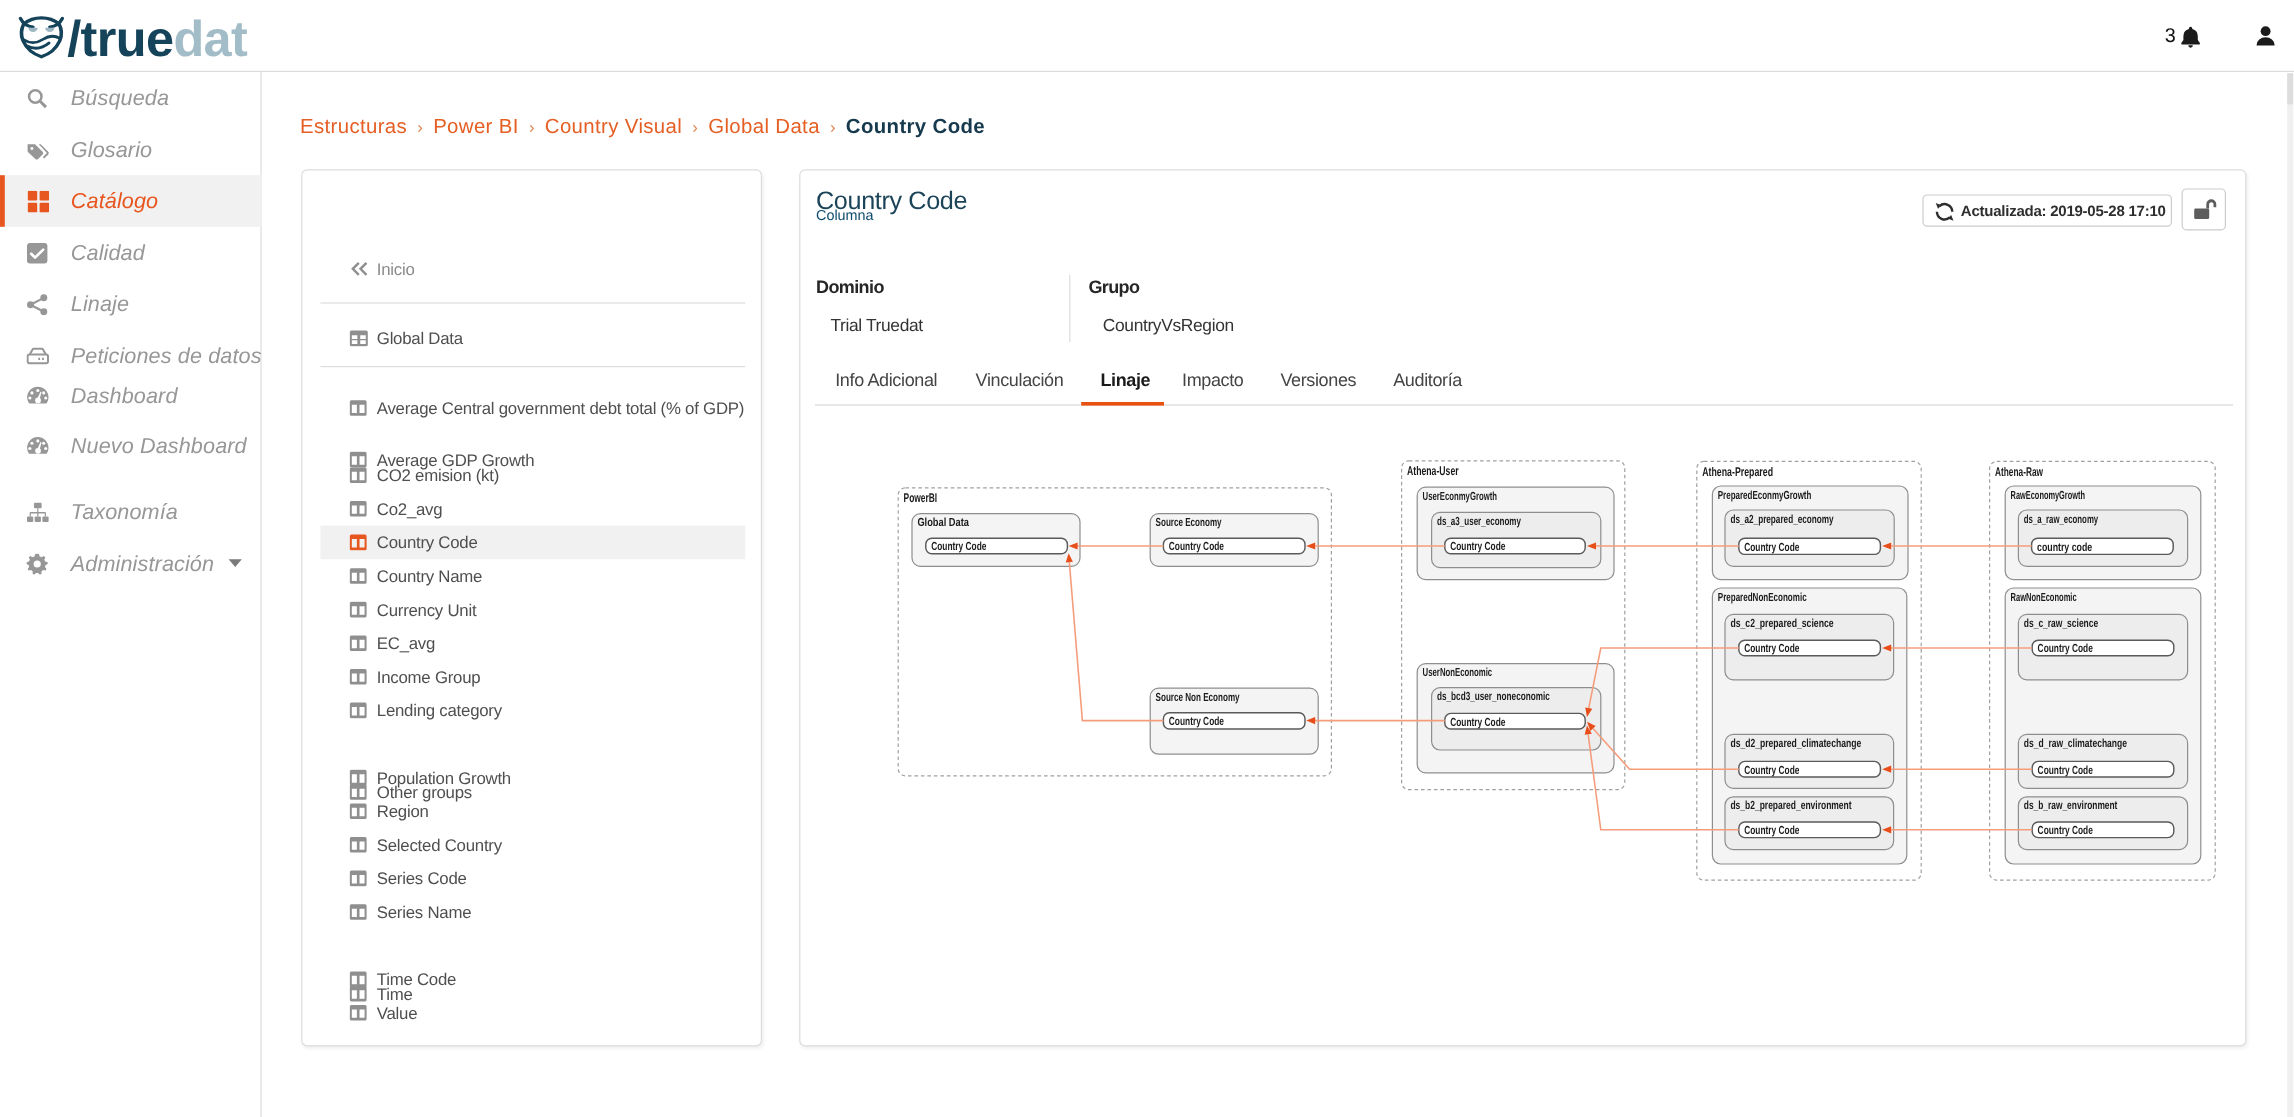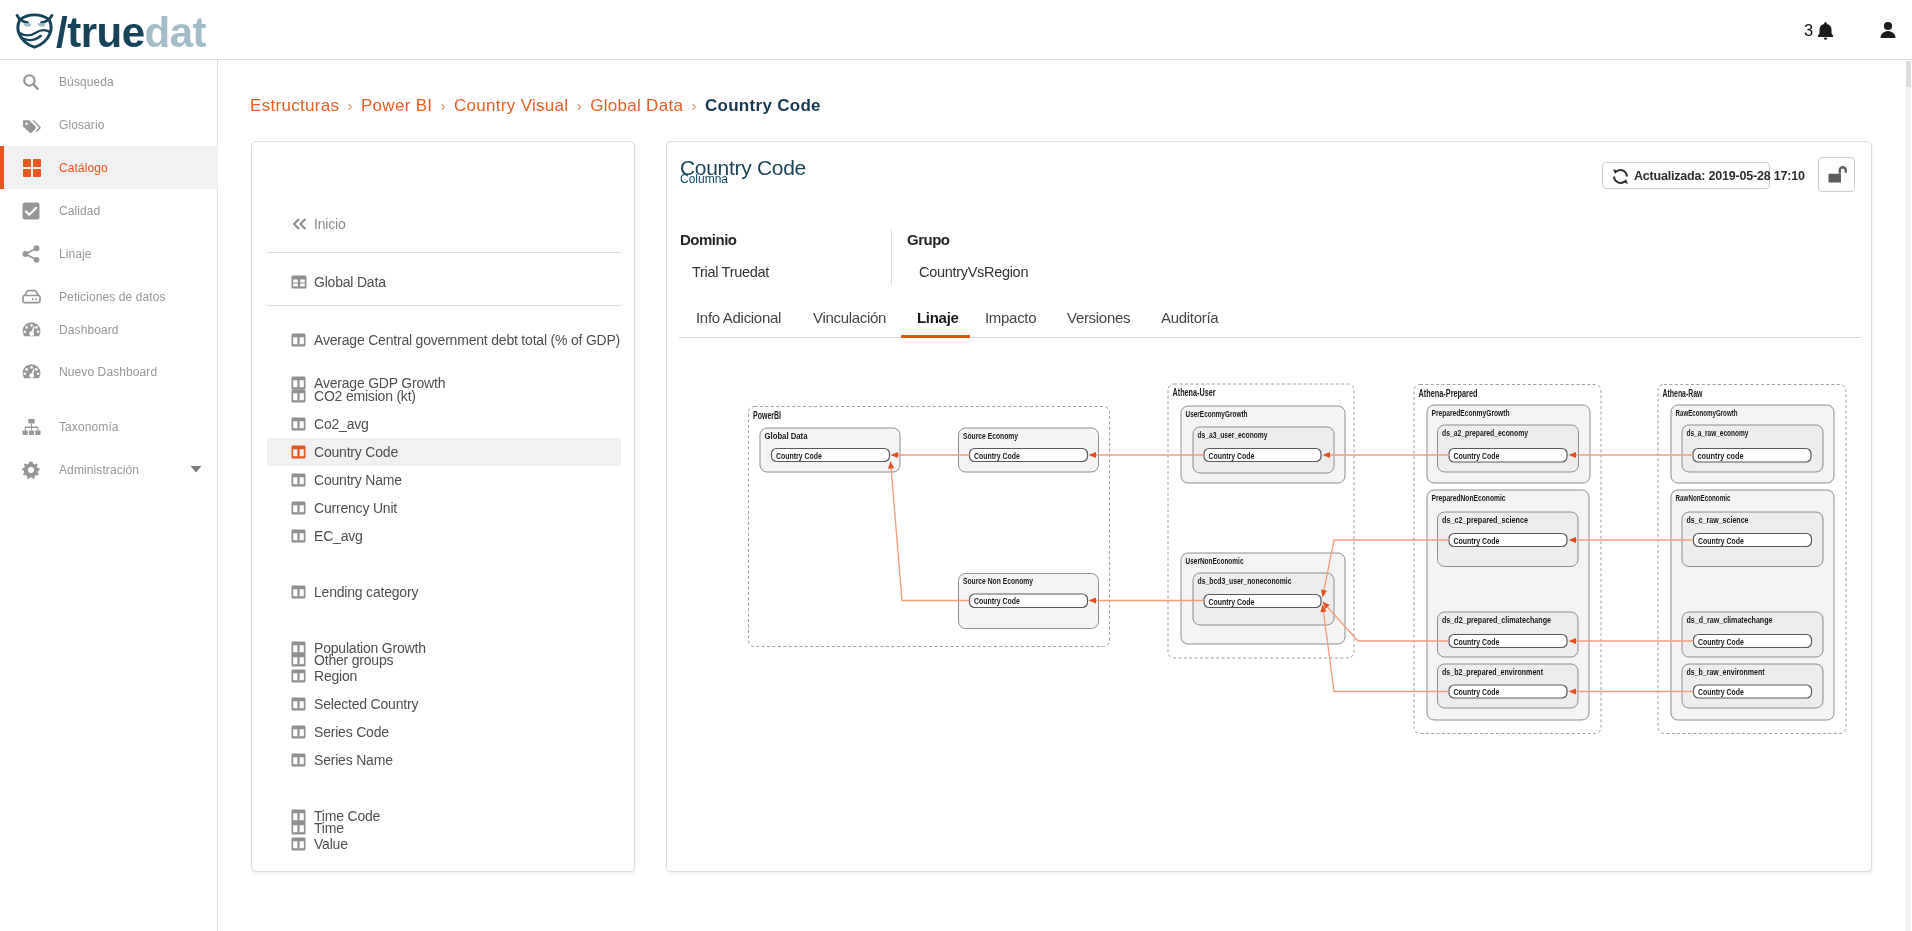--- a/index.html
+++ b/index.html
@@ -6,21 +6,21 @@
   html,body { width:1912px; height:931px; background:#fff; overflow:hidden;
     font-family:"Liberation Sans", sans-serif; }
 
   
   #header { position:absolute; left:0; top:0; width:1912px; height:60px; background:#fff;
     border-bottom:1px solid #dcdcdc; z-index:5; }
 
   
   #sidebar { position:absolute; left:0; top:60px; width:218px; height:871px; background:#fff;
     border-right:1px solid #dcdcdc; }
-  .mitem { position:absolute; left:0; width:218px; height:43px; color:#979797; font-size:12px; letter-spacing:-0.3px; }
+  .mitem { position:absolute; left:0; width:218px; height:43px; color:#979797; font-size:18px; letter-spacing:-0.3px;font-style:italic; }
   .mitem .txt { position:absolute; left:59px; top:50%; transform:translateY(-50%); white-space:nowrap; letter-spacing:0.1px;}
   .mitem .ic { position:absolute; left:22px; top:50%; transform:translateY(-50%); width:18px; height:18px; }
   .mitem.active { background:#f1f1f1; border-left:4px solid #e8561f; }
   .mitem.active .txt { color:#e8561f; left:55px;}
   .mitem.active .ic { left:19px; }
 
   
   #crumb { position:absolute; left:250px; top:96px; font-size:17px; letter-spacing:0.3px; color:#e55e23; white-space:nowrap; }
   #crumb .sep { color:#e0854f; margin:0 8.5px; font-size:14px; letter-spacing:0; }
   #crumb .cur { color:#16394d; font-weight:bold; }
@@ -36,21 +36,21 @@
     border:1px solid #ccc; border-radius:4px; }
   #searchbox .ph { position:absolute; left:39px; top:50%; transform:translateY(-50%); color:#c2c2c2; font-size:14px; letter-spacing:-0.2px; }
   .lrow { position:absolute; left:15px; width:354px; height:28px; color:#4f4f4f; font-size:14px; letter-spacing:-0.2px; }
   .lrow .txt { position:absolute; left:47px; top:50%; transform:translateY(-50%); white-space:nowrap; }
   .lrow .ic { position:absolute; left:24px; top:50%; transform:translateY(-50%); width:15px; height:14px; }
   .hr { position:absolute; left:15px; width:354px; border-top:1px solid #ddd; }
 
   
   #title { position:absolute; left:13px; top:14px; font-size:21px; letter-spacing:-0.3px; color:#1c4458; }
   #subtitle { position:absolute; left:13px; top:30px; font-size:12px; color:#0c4a6e; }
-  .updbtn { position:absolute; left:935px; top:20px; width:168px; height:27px; border:1px solid #ccc;
+  .updbtn { position:absolute; left:935px; top:20px; width:208px; height:27px; border:1px solid #ccc;
     border-radius:4px; font-size:12.5px; letter-spacing:-0.2px; font-weight:bold; color:#2e2e2e;padding-left:28px; }
   .updbtn .t { position:absolute; left:31px; top:50%; transform:translateY(-50%); white-space:nowrap; letter-spacing:-0.2px;}
   .updbtn svg { position:absolute; left:9px; top:5px; }
   .lockbtn { position:absolute; left:1151px; top:15px; width:37px; height:35px; border:1px solid #ccc;
     border-radius:4px; }
   .lockbtn svg { position:absolute; left:8px; top:7px; }
   .flabel { position:absolute; font-size:15px; font-weight:bold; letter-spacing:-0.5px; color:#262626; }
   .fvalue { position:absolute; font-size:14.5px; letter-spacing:-0.3px; color:#333; }
   #vsep { position:absolute; left:224px; top:87px; width:1px; height:56px; background:#ddd; }
   .tab { position:absolute; top:167px; font-size:15px; letter-spacing:-0.3px; color:#454545; }
@@ -253,20 +253,26 @@
       <span class="ic"><svg width="15" height="14" viewBox="0 0 15 14">
           <path fill-rule="evenodd" fill="#8f8f8f" d="M0.5,1.8 a1.3,1.3 0 0 1 1.3,-1.3 h11.4 a1.3,1.3 0 0 1 1.3,1.3 v10.4 a1.3,1.3 0 0 1 -1.3,1.3 H1.8 a1.3,1.3 0 0 1 -1.3,-1.3 z M2.2,4.2 v7 h4.2 v-7 z M8.6,4.2 v7 h4.2 v-7 z"></path>
         </svg></span>
       <span class="txt">Currency Unit</span>
     </div>
   <div class="lrow" style="top:380px;">
       <span class="ic"><svg width="15" height="14" viewBox="0 0 15 14">
           <path fill-rule="evenodd" fill="#8f8f8f" d="M0.5,1.8 a1.3,1.3 0 0 1 1.3,-1.3 h11.4 a1.3,1.3 0 0 1 1.3,1.3 v10.4 a1.3,1.3 0 0 1 -1.3,1.3 H1.8 a1.3,1.3 0 0 1 -1.3,-1.3 z M2.2,4.2 v7 h4.2 v-7 z M8.6,4.2 v7 h4.2 v-7 z"></path>
         </svg></span>
       <span class="txt">EC_avg</span>
+    </div>
+  <div class="lrow" style="top:408px;">
+      <span class="ic"><svg width="15" height="14" viewBox="0 0 15 14">
+          <path fill-rule="evenodd" fill="#8f8f8f" d="M0.5,1.8 a1.3,1.3 0 0 1 1.3,-1.3 h11.4 a1.3,1.3 0 0 1 1.3,1.3 v10.4 a1.3,1.3 0 0 1 -1.3,1.3 H1.8 a1.3,1.3 0 0 1 -1.3,-1.3 z M2.2,4.2 v7 h4.2 v-7 z M8.6,4.2 v7 h4.2 v-7 z"></path>
+        </svg></span>
+      <span class="txt">Income Group</span>
     </div>
   <div class="lrow" style="top:436px;">
       <span class="ic"><svg width="15" height="14" viewBox="0 0 15 14">
           <path fill-rule="evenodd" fill="#8f8f8f" d="M0.5,1.8 a1.3,1.3 0 0 1 1.3,-1.3 h11.4 a1.3,1.3 0 0 1 1.3,1.3 v10.4 a1.3,1.3 0 0 1 -1.3,1.3 H1.8 a1.3,1.3 0 0 1 -1.3,-1.3 z M2.2,4.2 v7 h4.2 v-7 z M8.6,4.2 v7 h4.2 v-7 z"></path>
         </svg></span>
       <span class="txt">Lending category</span>
     </div>
   <div class="lrow" style="top:464px;margin-top:40px;">
       <span class="ic"><svg width="15" height="14" viewBox="0 0 15 14">
           <path fill-rule="evenodd" fill="#8f8f8f" d="M0.5,1.8 a1.3,1.3 0 0 1 1.3,-1.3 h11.4 a1.3,1.3 0 0 1 1.3,1.3 v10.4 a1.3,1.3 0 0 1 -1.3,1.3 H1.8 a1.3,1.3 0 0 1 -1.3,-1.3 z M2.2,4.2 v7 h4.2 v-7 z M8.6,4.2 v7 h4.2 v-7 z"></path>

